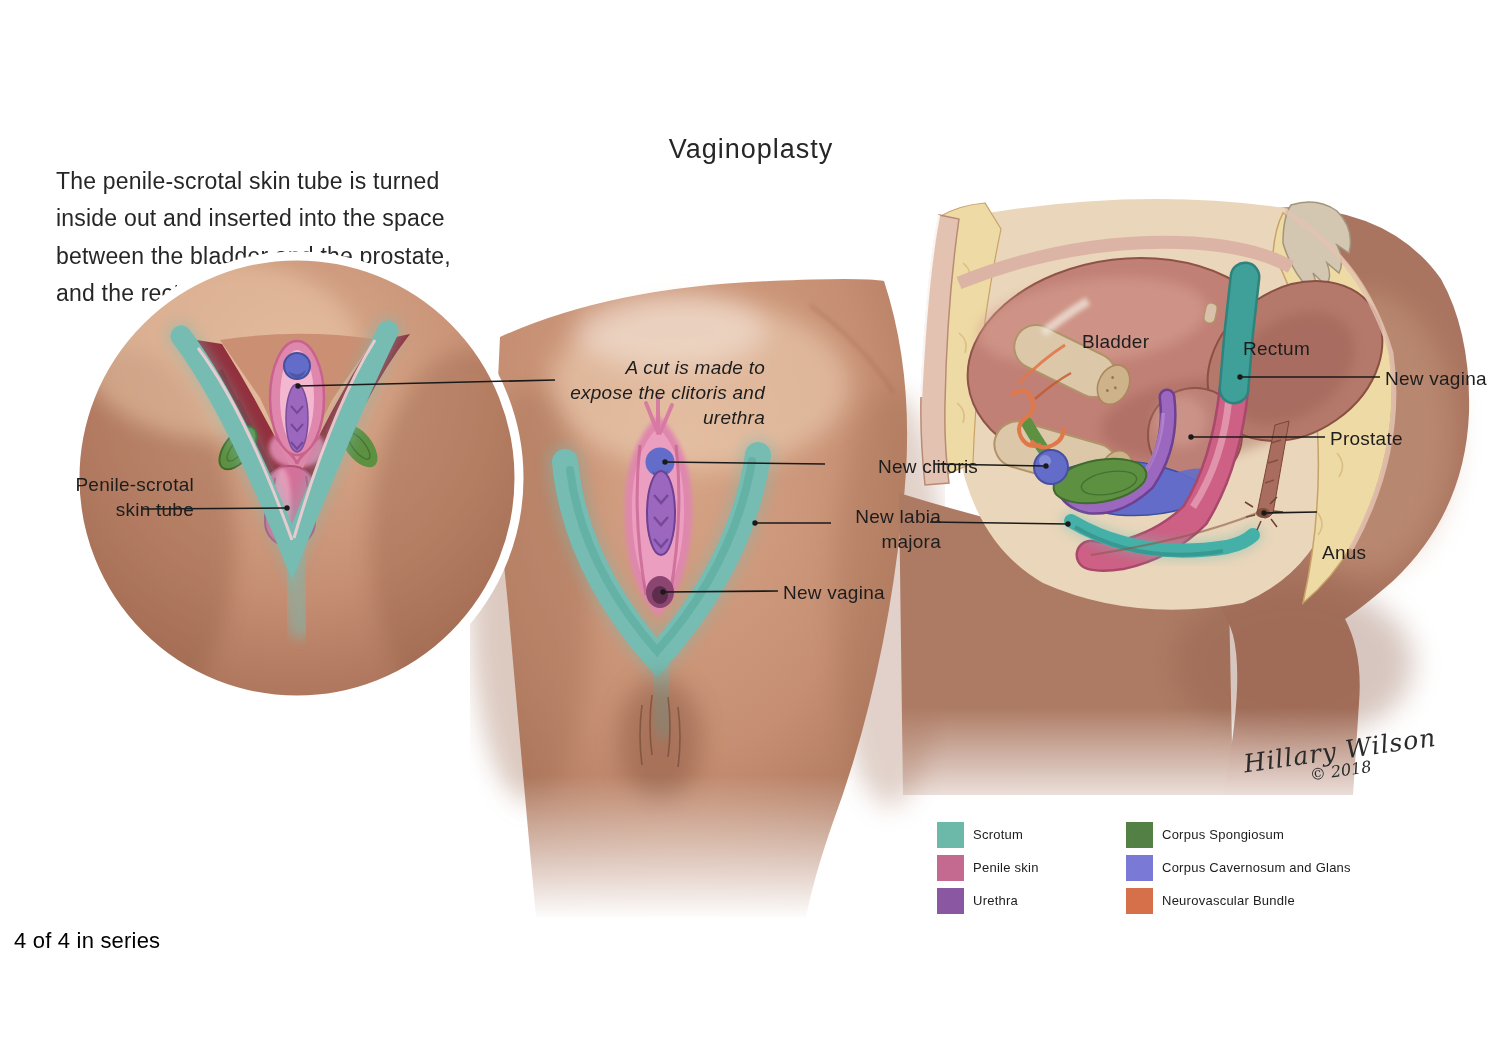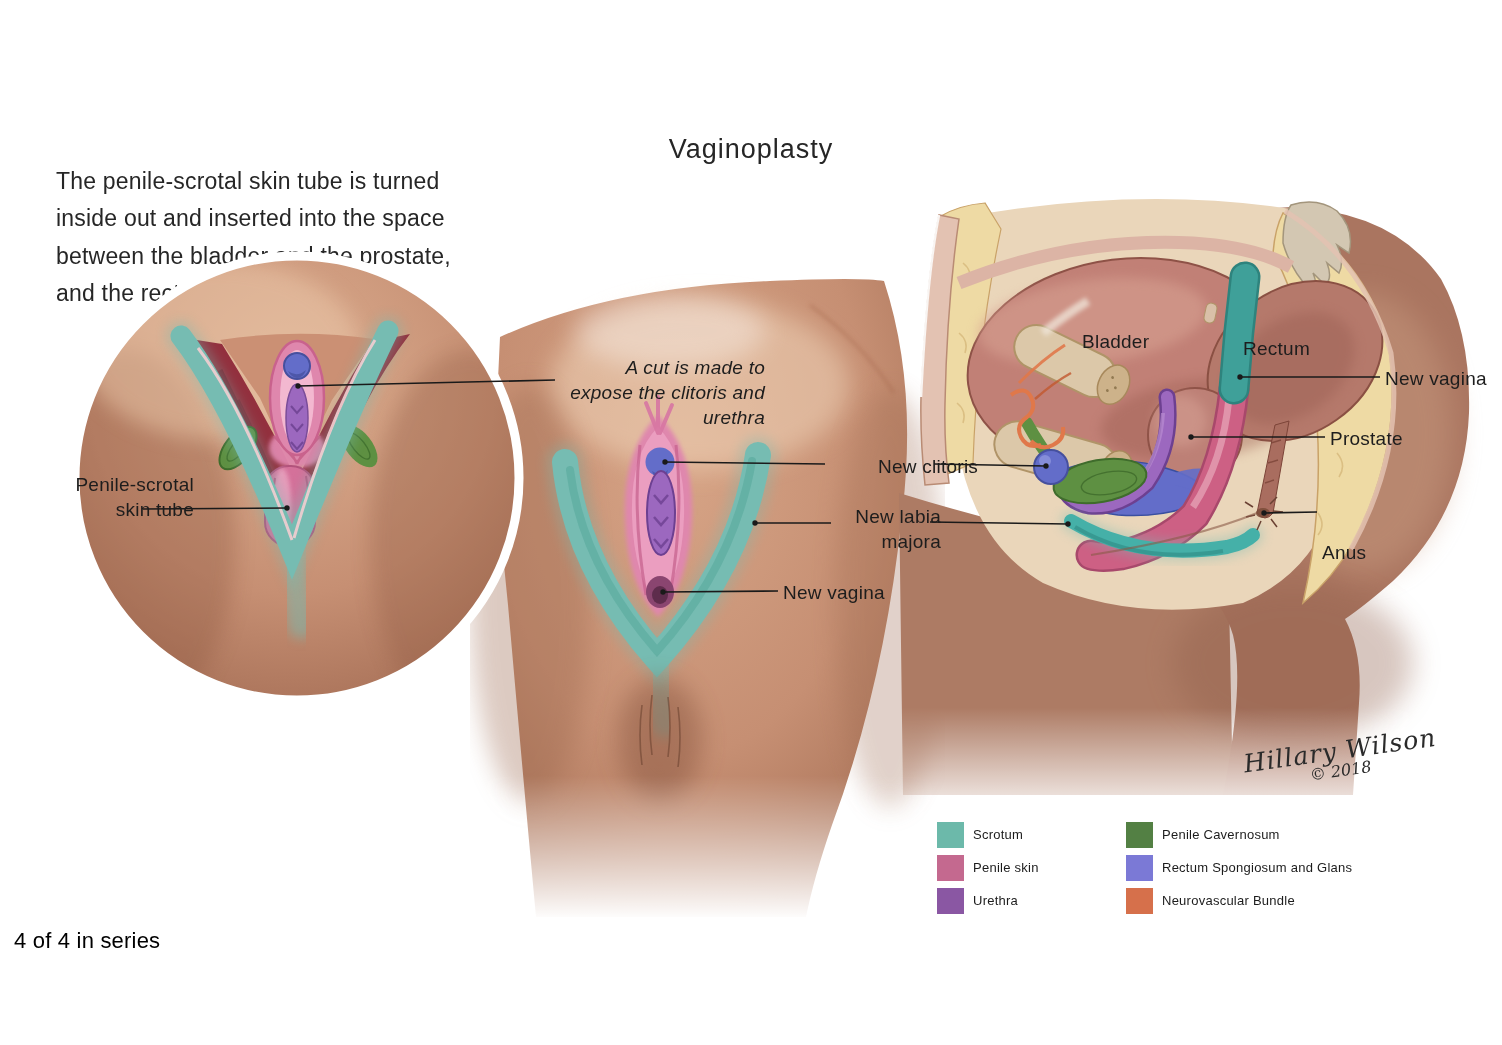--- a/index.html
+++ b/index.html
@@ -349,25 +349,25 @@
     <div class="legend-item">
       <span class="swatch" style="background-color: rgb(196, 105, 143);"></span>
       <span class="legend-label">Penile skin</span>
     </div>
     <div class="legend-item">
       <span class="swatch" style="background-color: rgb(138, 87, 163);"></span>
       <span class="legend-label">Urethra</span>
     </div>
     <div class="legend-item">
       <span class="swatch" style="background-color: rgb(83, 128, 68);"></span>
-      <span class="legend-label">Penile Cavernosum</span>
+      <span class="legend-label">Corpus Spongiosum</span>
     </div>
     <div class="legend-item">
       <span class="swatch" style="background-color: rgb(123, 121, 214);"></span>
-      <span class="legend-label">Rectum Spongiosum and Glans</span>
+      <span class="legend-label">Corpus Cavernosum and Glans</span>
     </div>
     <div class="legend-item">
       <span class="swatch" style="background-color: rgb(214, 112, 75);"></span>
       <span class="legend-label">Neurovascular Bundle</span>
     </div>
   </div>
 
   <div class="series-note">4 of 4 in series</div>
 </div>
 

